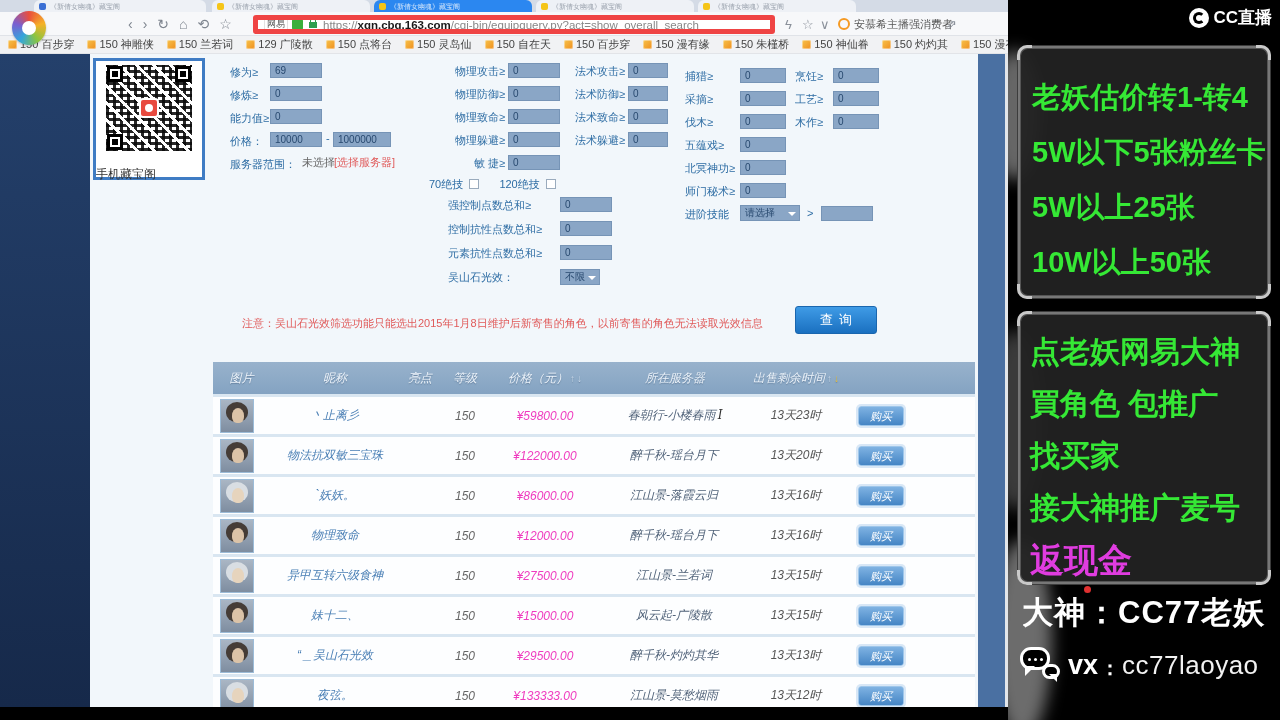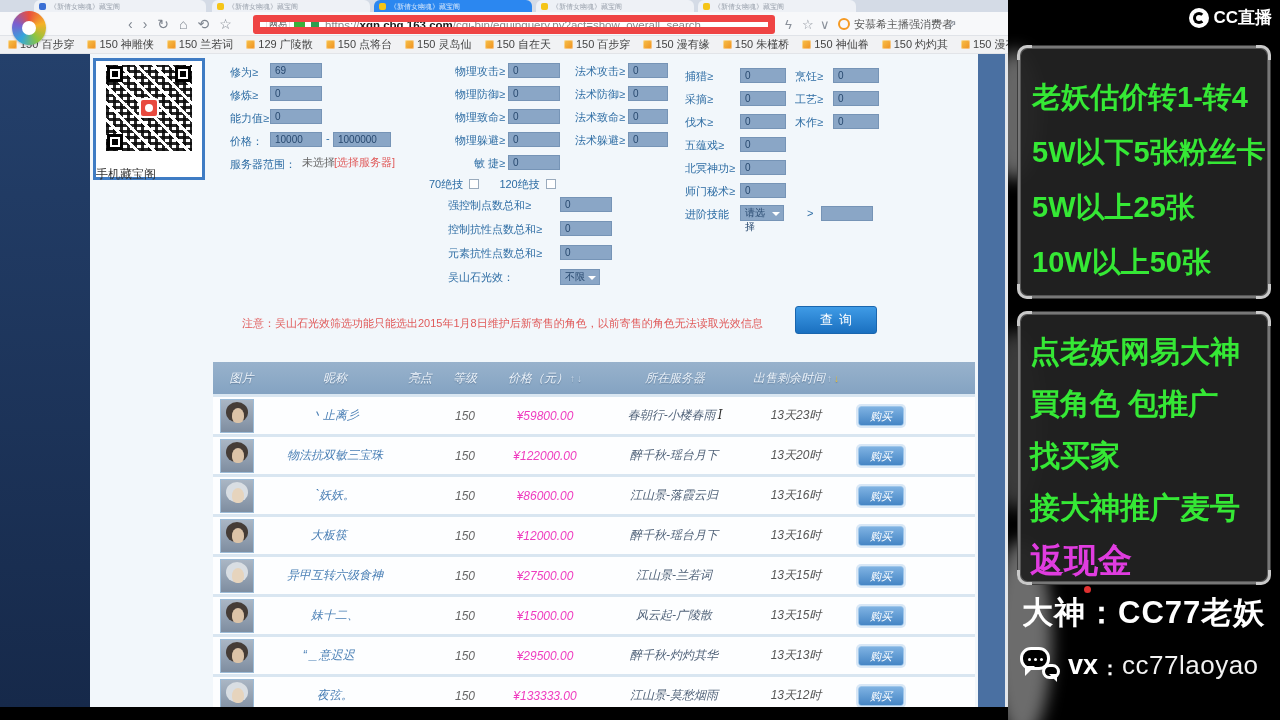--- a/index.html
+++ b/index.html
@@ -16,21 +16,21 @@
   .tab.active { background:#2b87f0; color:#d8e8fb; }
   .tab .tdot { position:absolute; left:5px; top:3px; width:7px; height:7px; border-radius:2px; background:#f5c518; }
   .tab .tdot.blue { background:#3b6fd4; }
 
   .toolbar { position:absolute; left:0; top:12px; width:1008px; height:24px; background:#f7f8fa; border-bottom:1px solid #e0e3e8; }
   .blogo { position:absolute; left:12px; top:-1px; width:34px; height:34px; border-radius:50%; z-index:5;
            background:conic-gradient(#e94f3d,#f6b127,#8bc540,#33a6dd,#7a5fd0,#e94f3d); box-shadow:0 1px 2px rgba(0,0,0,.25); }
   .blogo::after { content:""; position:absolute; inset:10px; background:#fff; border-radius:50%; }
   .navicons { position:absolute; left:128px; top:0; height:24px; display:flex; gap:10px; align-items:center; font-size:14px; color:#7d848e; }
   .navicons span { cursor:default; }
-  .addr { position:absolute; left:253px; top:3px; width:522px; height:19px; background:#fff; border:7px solid #ef4444; border-radius:3px;
+  .addr { position:absolute; left:253px; top:3px; width:522px; height:19px; background:#fff; border:5px solid #ef4444; border-radius:3px;
           display:flex; align-items:center; padding:0 6px; overflow:hidden; white-space:nowrap; }
   .nbadge { font-size:9px; color:#555; border:1px solid #e2e2e2; padding:0 2px; margin-right:4px; }
   .gsq { width:11px; height:11px; background:#3baf3b; border-radius:2px; margin-right:5px; flex:none; }
   .locki { width:8px; height:6px; background:#2e9e4f; position:relative; margin:0 6px 0 1px; flex:none; }
   .locki::before { content:""; position:absolute; left:1px; top:-4px; width:4px; height:4px; border:1.5px solid #2e9e4f; border-bottom:none; border-radius:3px 3px 0 0; }
   .url { font-size:11.5px; color:#888; }
   .url .dom { color:#1a1a1a; font-weight:bold; }
   .tb-ic { position:absolute; top:0; height:24px; display:flex; align-items:center; font-size:13px; color:#8a909a; }
   .extbox { position:absolute; left:838px; top:0; height:24px; display:flex; align-items:center; gap:4px; }
   .extring { width:12px; height:12px; border:2.5px solid #f59a23; border-radius:50%; flex:none; }
@@ -89,21 +89,21 @@
   .sumrow { position:relative; height:24px; padding-left:23px; }
   .sumrow .flabel { display:inline-block; padding-top:3px; }
   .sumrow .finput, .sumrow .fselect { position:absolute; left:135px; top:2px; }
 
   .groupC { position:absolute; left:685px; top:13px; width:220px; }
   .groupC .frow { position:relative; height:23px; }
   .cl1 { position:absolute; left:0; top:2px; }
   .ci1 { position:absolute; left:55px; top:1px; width:46px; }
   .cl2 { position:absolute; left:110px; top:2px; }
   .ci2 { position:absolute; left:148px; top:1px; width:46px; }
-  .advsel { position:absolute; left:55px; top:0; width:44px; }
+  .advsel { position:absolute; left:55px; top:0; width:60px; }
   .advop { position:absolute; left:122px; top:2px; color:#2e6da4; font-size:11px; }
   .advin { position:absolute; left:136px; top:1px; width:52px; }
 
   .note { position:absolute; left:242px; top:262px; font-size:11px; color:#e05a5a; }
   .searchbtn { position:absolute; left:795px; top:252px; width:82px; height:28px; background:linear-gradient(180deg,#3f9be6,#1a70c0);
                border:1px solid #1a66ae; border-radius:3px; color:#fff; font-size:13px; text-align:center; line-height:26px; letter-spacing:6px; padding-left:6px; cursor:pointer; }
 
   
   .results { position:absolute; left:213px; top:308px; width:762px;font-style:italic; }
   .gridcols { display:grid; grid-template-columns:57px 130px 40px 50px 110px 150px 92px 133px; align-items:center; }
@@ -519,21 +519,21 @@
               <div class="c-time">13天16时</div>
               <div class="c-buy">
                 <div class="buybtn">购买</div>
               </div>
             </div>
 
             <div class="trow gridcols">
               <div class="c-img">
                 <div class="avatar" data-tone="dark"></div>
               </div>
-              <div class="c-name"><span>大板筷ゝ</span></div>
+              <div class="c-name"><span>物理致命</span></div>
               <div class="c-hl"></div>
               <div class="c-level">150</div>
               <div class="c-price">¥12000.00</div>
               <div class="c-server"><span>醉千秋-瑶台月下</span><span class="ibeam"></span></div>
               <div class="c-time">13天16时</div>
               <div class="c-buy">
                 <div class="buybtn">购买</div>
               </div>
             </div>
 
@@ -564,21 +564,21 @@
               <div class="c-time">13天15时</div>
               <div class="c-buy">
                 <div class="buybtn">购买</div>
               </div>
             </div>
 
             <div class="trow gridcols">
               <div class="c-img">
                 <div class="avatar" data-tone="dark"></div>
               </div>
-              <div class="c-name"><span>“＿意迟迟ゞ</span></div>
+              <div class="c-name"><span>“＿吴山石光效</span></div>
               <div class="c-hl"></div>
               <div class="c-level">150</div>
               <div class="c-price">¥29500.00</div>
               <div class="c-server"><span>醉千秋-灼灼其华</span><span class="ibeam"></span></div>
               <div class="c-time">13天13时</div>
               <div class="c-buy">
                 <div class="buybtn">购买</div>
               </div>
             </div>
 

